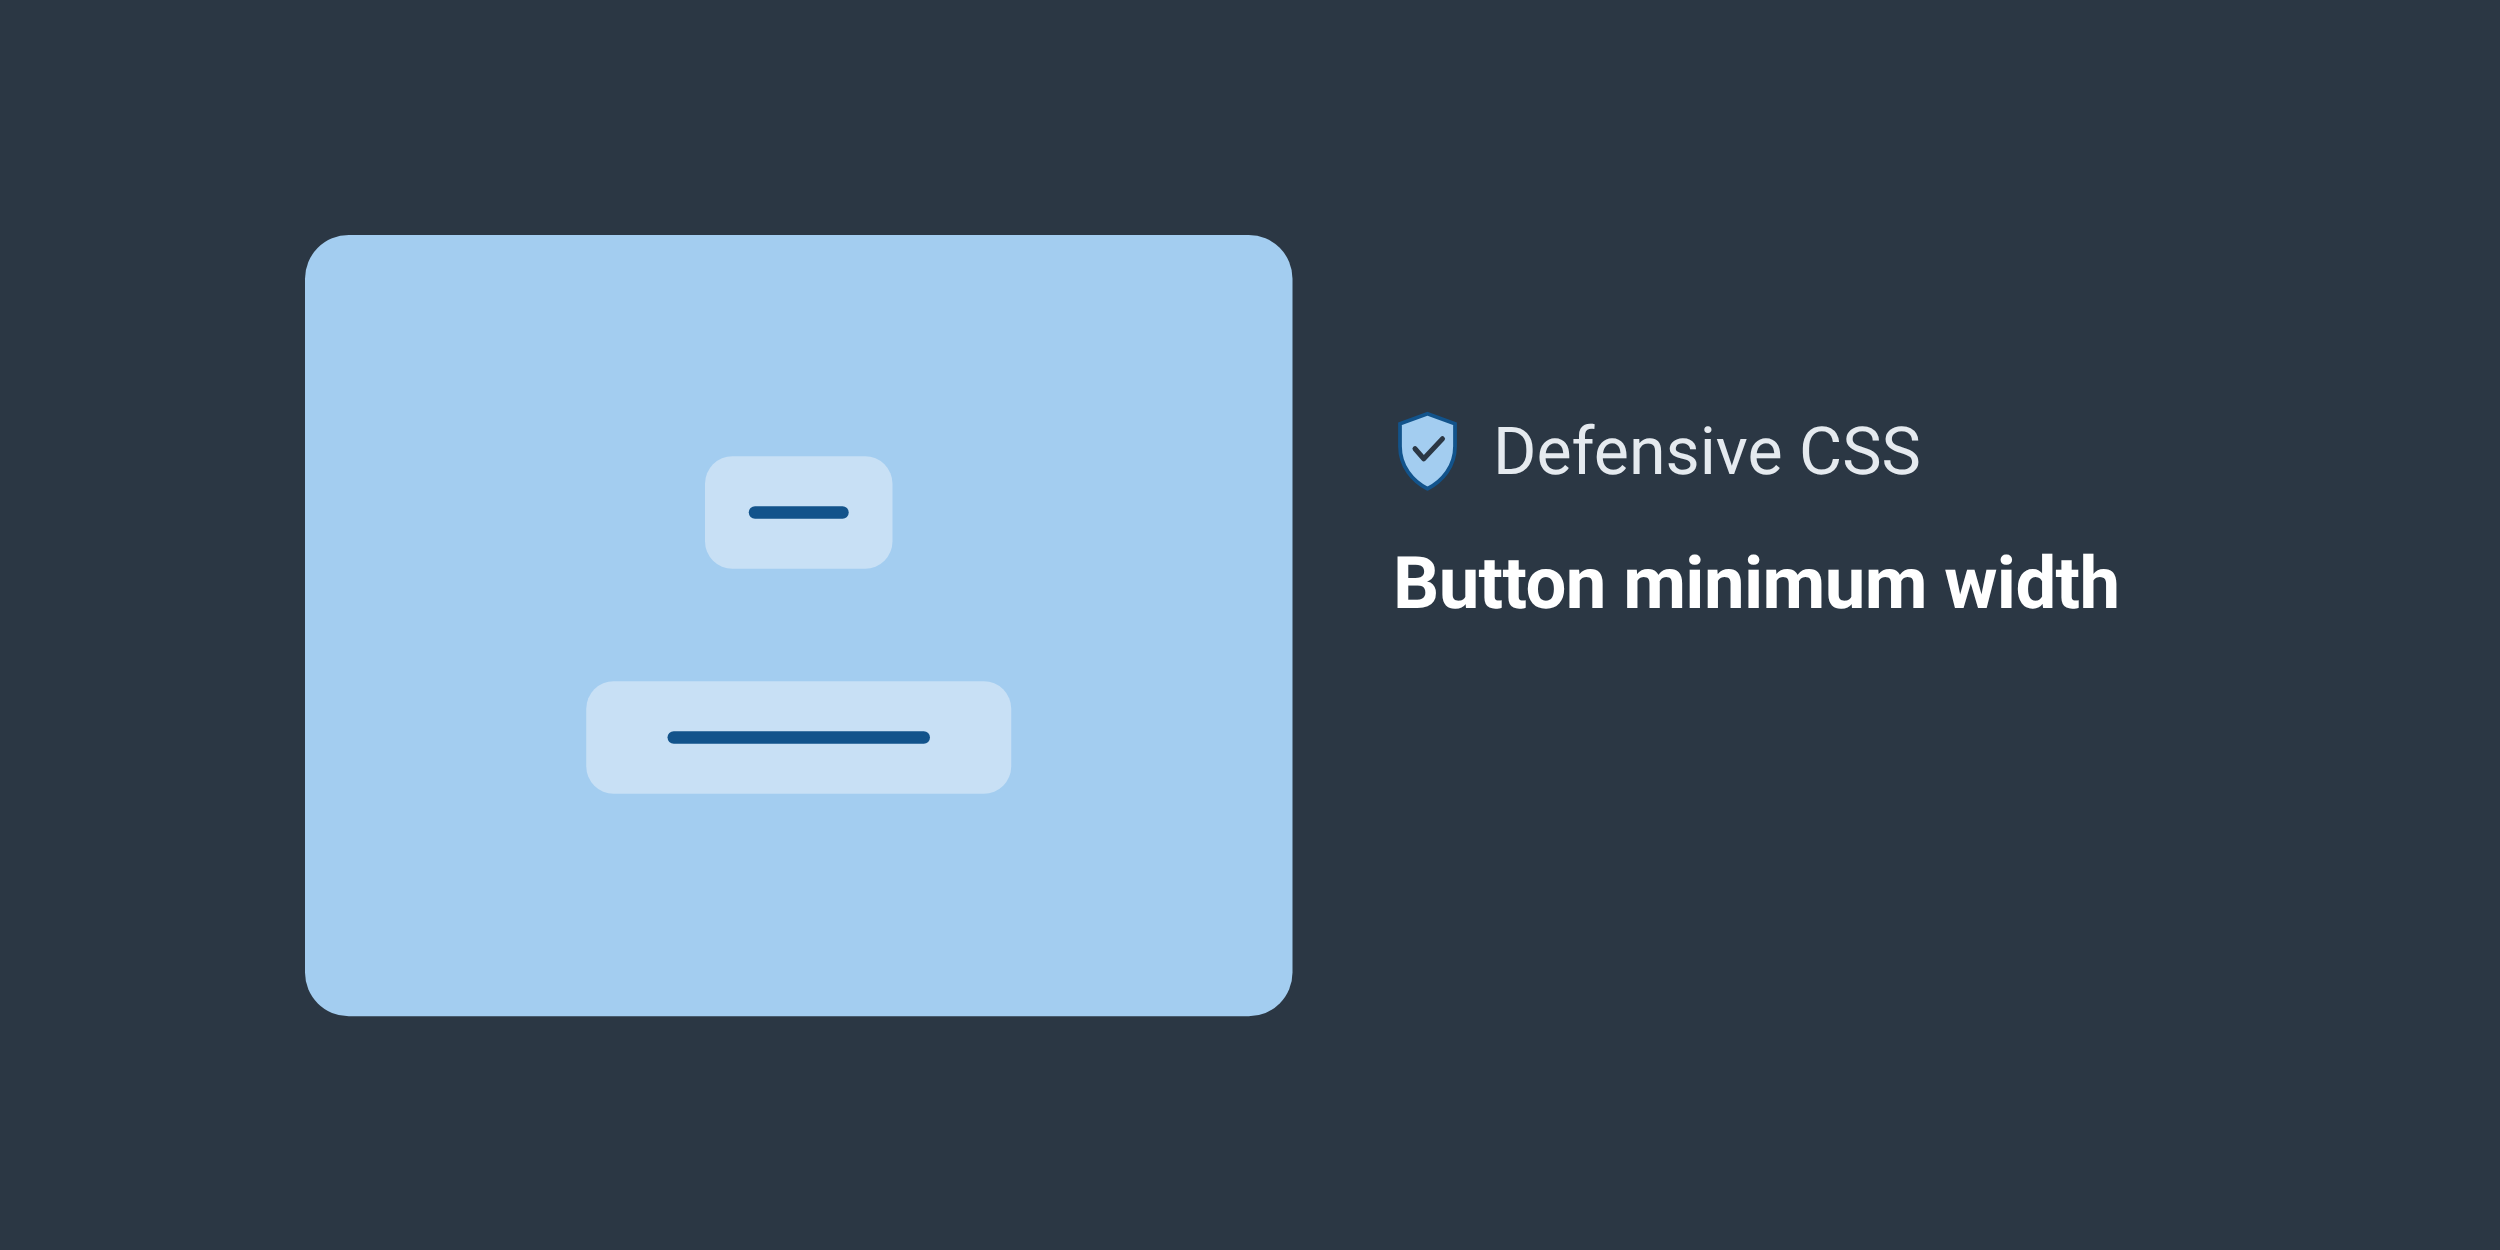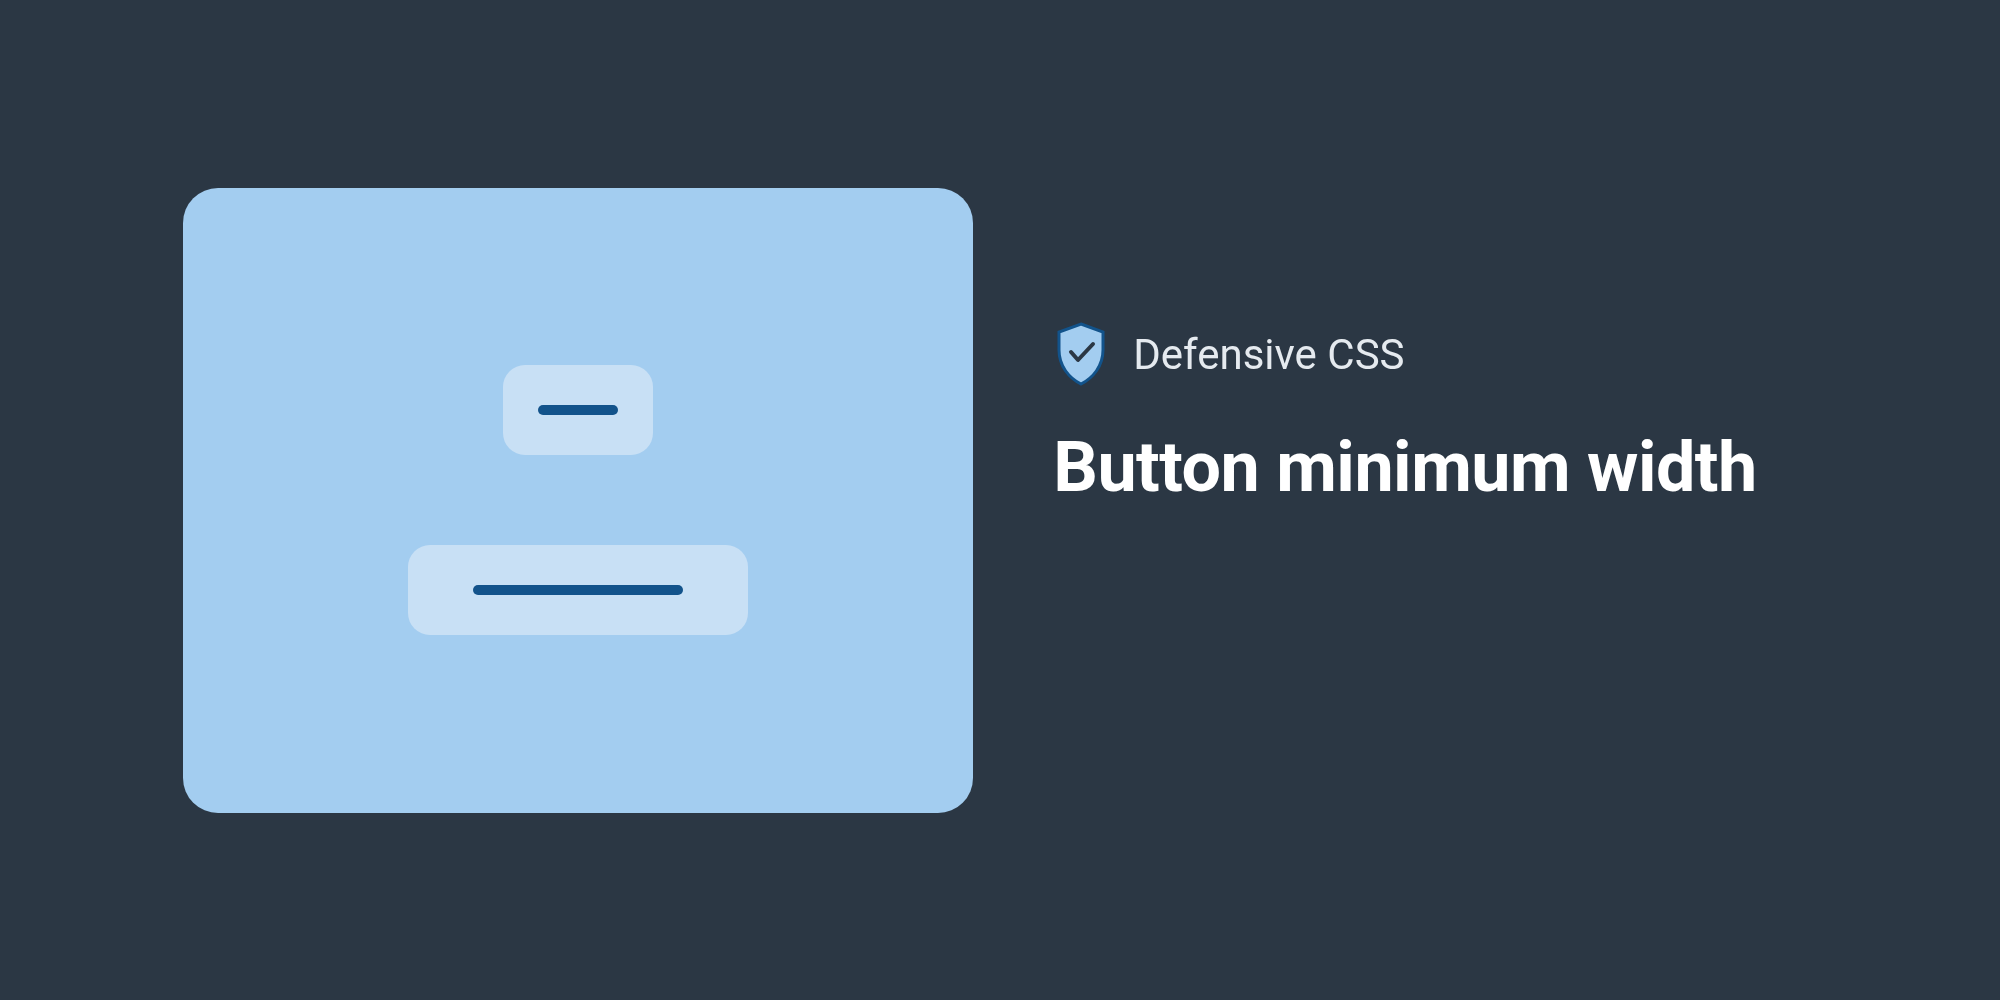--- a/index.html
+++ b/index.html
@@ -65,26 +65,26 @@
       display: flex;
       align-items: center;
       gap: 24px;
     }
     .shield-icon {
       width: 56px;
       height: 64px;
     }
     .brand-text {
       color: #e5eaef;
-      font-size: 42px;
+      font-size: 53px;
       font-weight: 400;
     }
     .title-text {
       color: #ffffff;
-      font-size: 70px;
+      font-size: 58px;
       font-weight: 700;
       letter-spacing: -0.5px;
     }
   </style>
 </head>
 <body>
 
 <div class="illustration-card">
   <div class="button-shape small">
     <div class="button-bar"></div>

